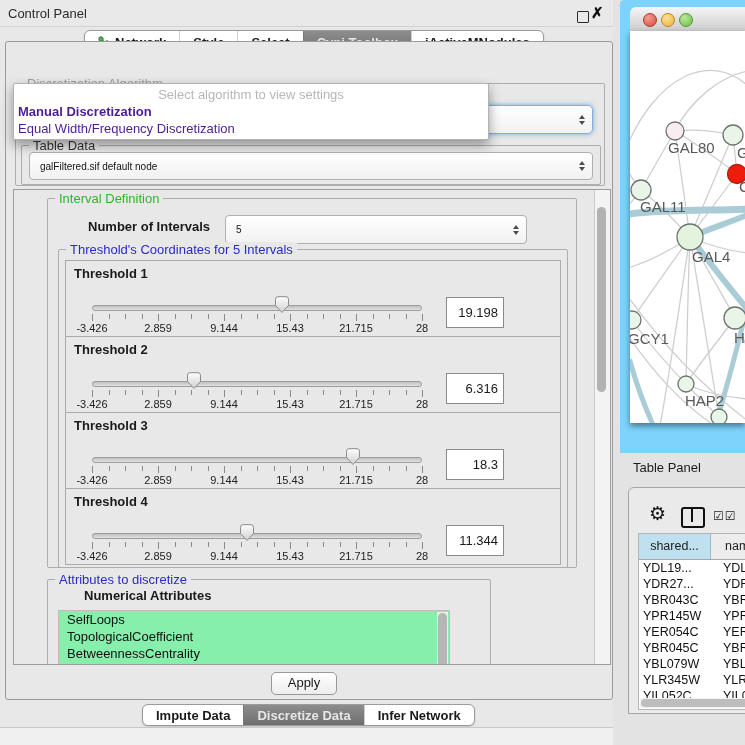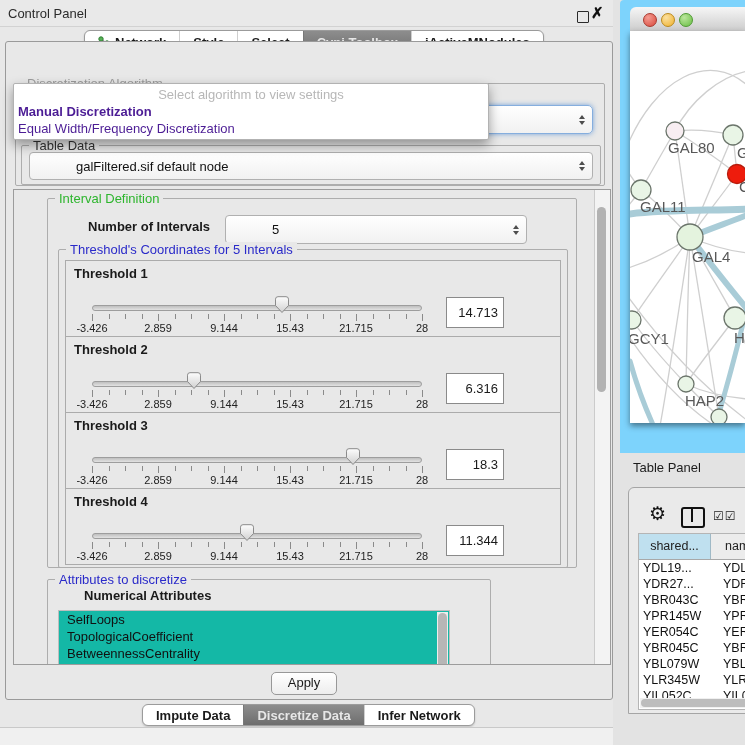--- a/index.html
+++ b/index.html
@@ -18,21 +18,21 @@
   .seg.sel{background:linear-gradient(#8d8d8d,#6e6e6e);color:#e7e7e7;border-left-color:#787878;}
   #top-tabs{left:84px;top:30px;height:23px;}
   #bottom-tabs{left:142px;top:704px;height:20px;}
   #content-box{position:absolute;left:5px;top:41px;width:606px;height:657px;border:1px solid #9a9a9a;border-radius:3px;background:#e8e8e8;}
   .group{position:absolute;border:1px solid #adadad;border-radius:2px;}
   .glabel{position:absolute;top:-8px;left:7px;background:#e8e8e8;padding:0 4px;font-size:13px;line-height:15px;white-space:nowrap;}
   .glabel.gray{color:#9b9b9b;}
   .glabel.green{color:#2db52d;}
   .glabel.blue{color:#2a2ac9;}
   .combo{position:absolute;background:linear-gradient(#ffffff,#f1f1f1);border:1px solid #b0b0b0;border-radius:4px;}
-  .combo .cval{position:absolute;left:10px;top:0;bottom:0;display:flex;align-items:center;font-size:13px;color:#111;margin-left:36px;}
+  .combo .cval{position:absolute;left:10px;top:0;bottom:0;display:flex;align-items:center;font-size:10px;color:#111;}
   .stepper{position:absolute;right:7px;top:50%;transform:translateY(-50%);display:flex;flex-direction:column;gap:2px;}
   .stepper .up{width:0;height:0;border-left:3.5px solid transparent;border-right:3.5px solid transparent;border-bottom:4.5px solid #4d4d4d;}
   .stepper .dn{width:0;height:0;border-left:3.5px solid transparent;border-right:3.5px solid transparent;border-top:4.5px solid #4d4d4d;}
   #disc-group{left:9px;top:41px;width:588px;height:101px;}
   #algo-combo{left:17px;top:63px;width:568px;height:27px;border:1.5px solid #85aede;box-shadow:0 0 5px rgba(100,150,215,.85);border-radius:5px;}
   #algo-popup{position:absolute;left:7px;top:41px;width:474px;height:55px;background:#fff;border:1px solid #b2b2b2;border-radius:2px;box-shadow:0 5px 12px rgba(0,0,0,.38);z-index:10;}
   .phint{position:absolute;left:0;right:0;top:3px;text-align:center;color:#b7b7b7;font-size:13px;}
   .pitems{position:absolute;left:4px;top:19px;right:4px;}
   .pitem{font-size:13px;color:#4c1d95;line-height:17px;white-space:nowrap;}
   .pitem.b{font-weight:bold;}
@@ -51,21 +51,21 @@
   .th-lab{position:absolute;left:8px;top:5px;font-weight:bold;font-size:13px;}
   .th-track{position:absolute;left:26px;top:0;width:330px;height:75px;}
   .groove{position:absolute;left:0;right:0;top:44px;height:4px;border:1px solid #9d9d9d;border-radius:3px;background:linear-gradient(#bfbfbf,#e2e2e2);}
   .tick{position:absolute;top:53px;width:1px;height:5px;background:#8a8a8a;}
   .tick.major{height:7px;}
   .ticklab{position:absolute;top:61px;transform:translateX(-50%);font-size:11px;font-weight:normal;color:#222;white-space:nowrap;}
   .handle{position:absolute;top:35px;width:15px;height:18px;transform:translateX(-50%);}
   .vbox{position:absolute;left:380px;top:36px;width:51px;height:29px;background:#fff;border:1px solid #8a8a8a;font-size:13px;text-align:right;line-height:29px;padding-right:5px;}
   #attr-group{left:33px;top:389px;width:442px;height:105px;}
   #attr-heading{position:absolute;left:6px;top:8px;font-weight:bold;font-size:13px;padding-left:30px;}
-  #attr-list{position:absolute;left:10px;top:30px;width:390px;height:68px;background:#14b8a6;border:1px solid #bdbdbd;overflow:hidden;}
+  #attr-list{position:absolute;left:10px;top:30px;width:390px;height:68px;background:#86efac;border:1px solid #bdbdbd;overflow:hidden;}
   .aitem{font-size:13px;color:#111;line-height:17px;padding-left:8px;white-space:nowrap;}
   #attr-sb{position:absolute;right:1px;top:1px;width:11px;bottom:1px;background:#ededed;}
   #attr-sb-thumb{position:absolute;left:1px;top:1px;width:9px;height:62px;background:#b6b6b6;border-radius:5px;}
   #apply-btn{position:absolute;left:265px;top:630px;width:64px;height:21px;background:linear-gradient(#ffffff,#ededed);border:1px solid #989898;border-radius:5px;font-size:13px;text-align:center;line-height:20px;}
   #bottom-strip{position:absolute;left:0;top:727px;width:620px;height:18px;background:#f0f0f0;border-top:1px solid #c9c9c9;}
   
   #right-bg{position:absolute;left:613px;top:0;width:132px;height:745px;background:#e3e3e3;}
   #net-window{position:absolute;left:620px;top:0;width:125px;height:453px;background:#7dd3fc;border-top-left-radius:4px;}
   #net-titlebar{position:absolute;left:10px;top:7px;width:115px;height:24px;background:linear-gradient(#f6f6f6,#cccccc);border-top-left-radius:6px;border-bottom:1px solid #909090;}
   .tlight{position:absolute;top:6px;width:12px;height:12px;border-radius:50%;}
@@ -209,21 +209,21 @@
                     <div class="handle" style="left: 57.7197%;"><svg width="15" height="18" viewBox="0 0 15 18">
                         <defs>
                           <linearGradient id="hg0" x1="0" y1="0" x2="0" y2="1">
                             <stop offset="0" stop-color="#fdfdfd"></stop>
                             <stop offset="1" stop-color="#d0d0d0"></stop>
                           </linearGradient>
                         </defs>
                         <path d="M3.5,0.7 h8 a2.5,2.5 0 0 1 2.5,2.5 v6.3 l-6.5,7 l-6.5,-7 v-6.3 a2.5,2.5 0 0 1 2.5,-2.5 z" fill="url(#hg0)" stroke="#8b8b8b" stroke-width="1"></path>
                       </svg></div>
                   </div>
-                  <div class="vbox">14.713</div>
+                  <div class="vbox">19.198</div>
                 </div>
                 <div class="th-row">
                   <div class="th-lab">Threshold 2</div>
                   <div class="th-track">
                     <div class="groove"></div>
                     <div class="tick major" style="left: 0%;"></div>
                     <div class="tick" style="left: 5%;"></div>
                     <div class="tick" style="left: 10%;"></div>
                     <div class="tick" style="left: 15%;"></div>
                     <div class="tick major" style="left: 20%;"></div>

